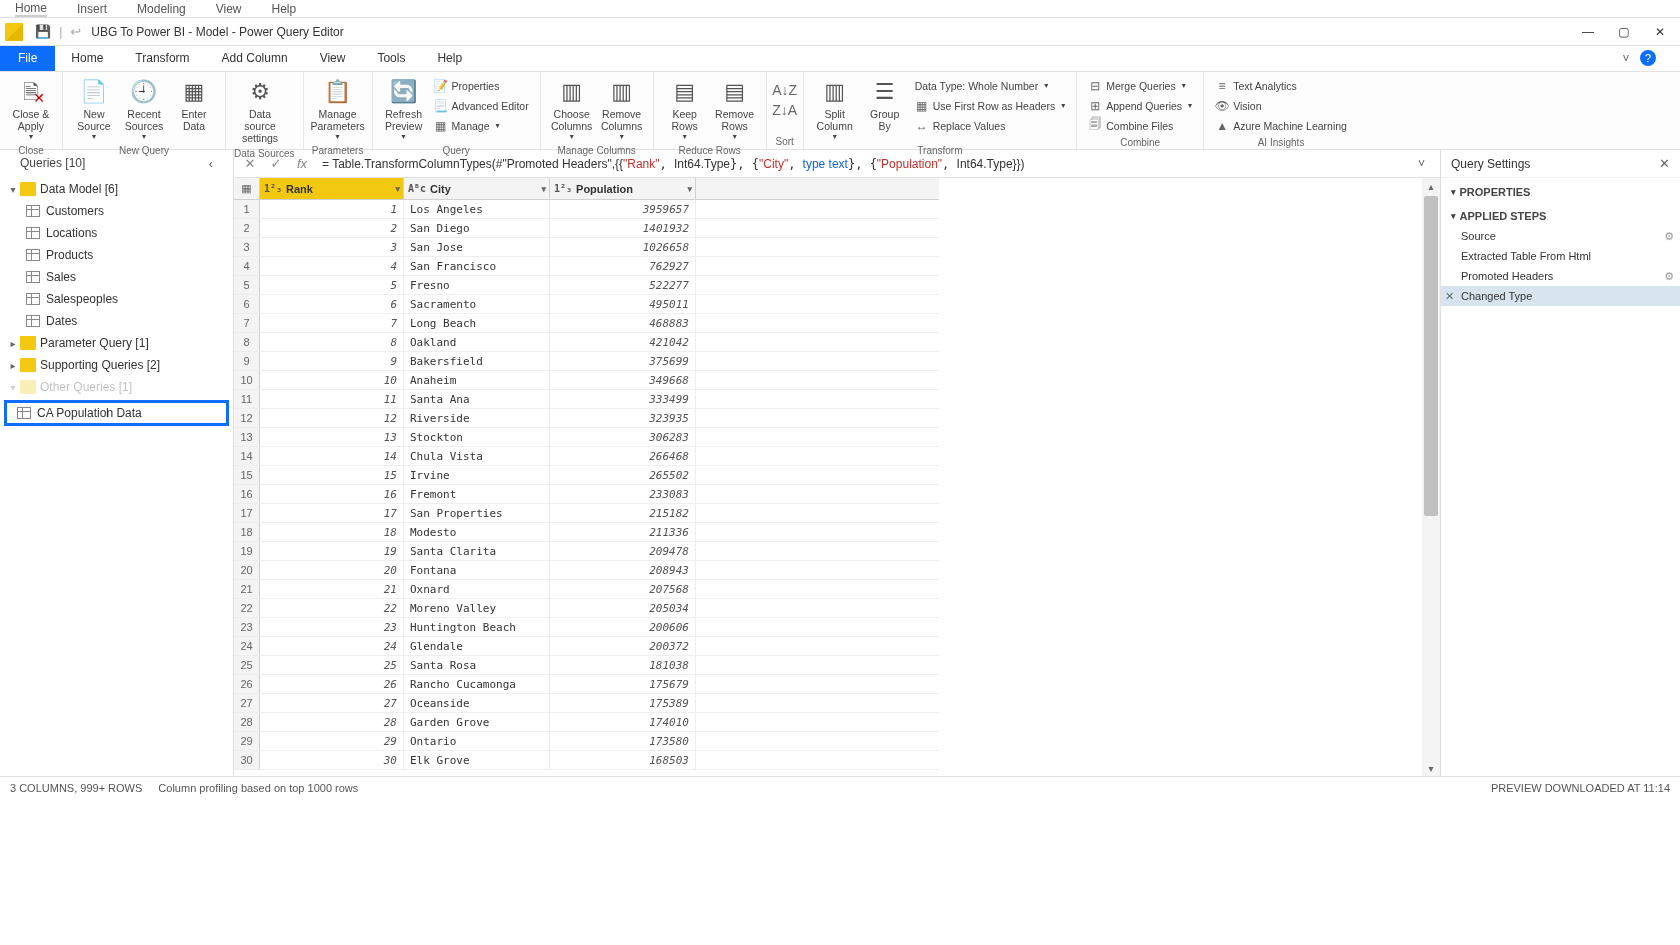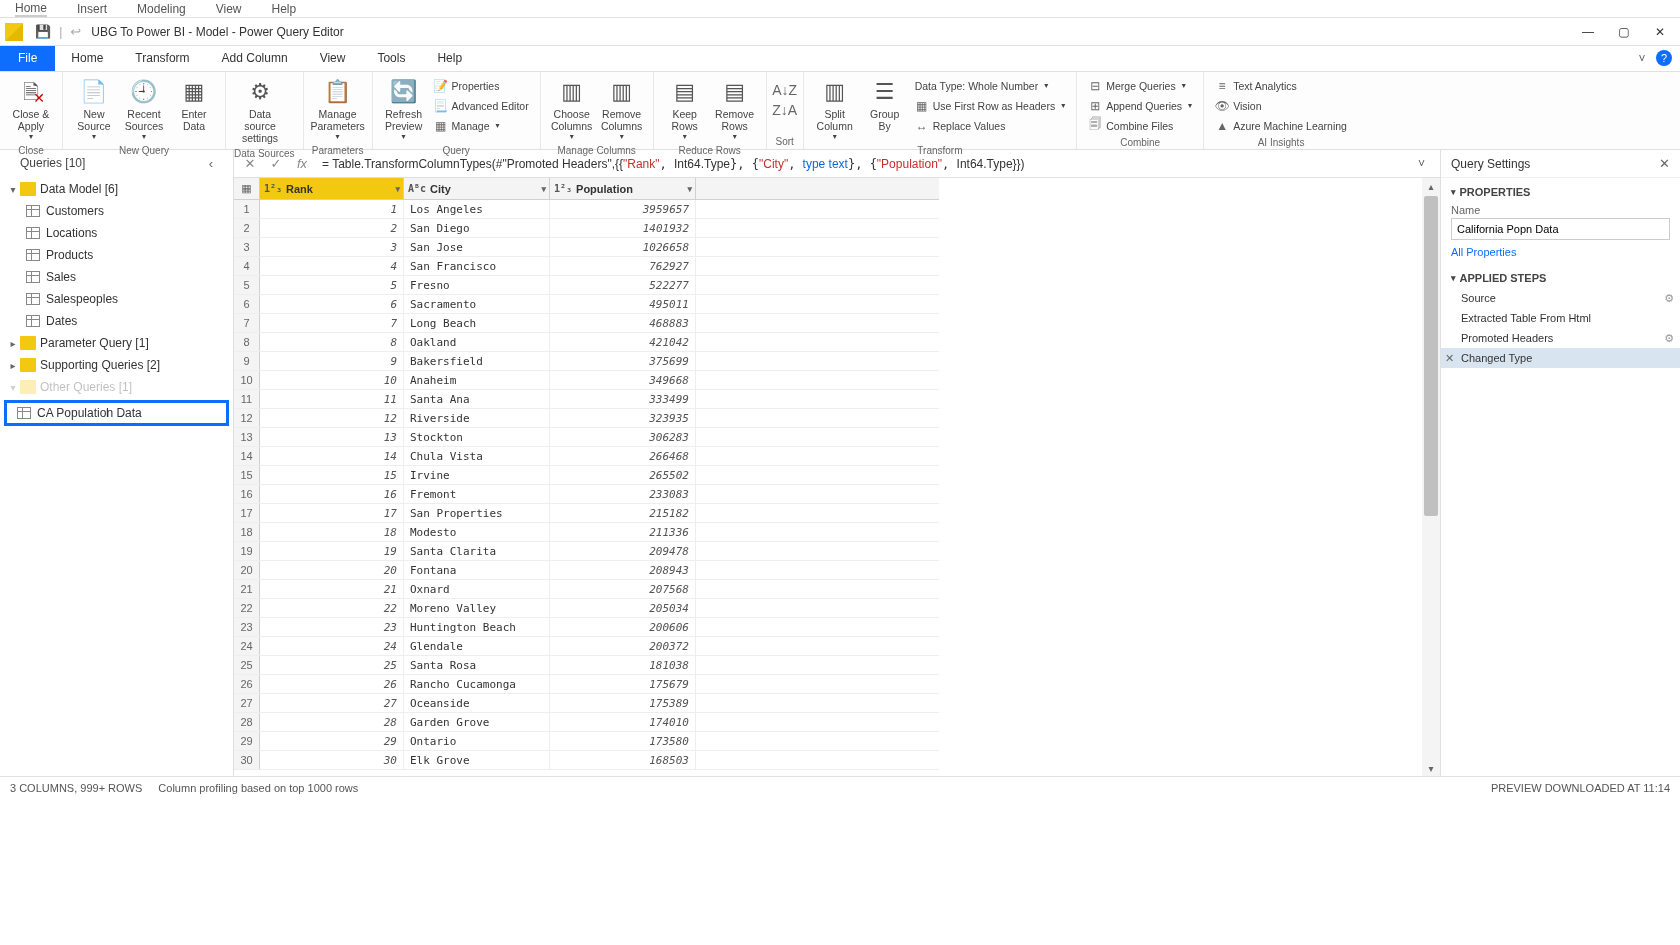--- a/index.html
+++ b/index.html
@@ -8,21 +8,21 @@
 .app-menu { height: 18px; background: #fff; display: flex; align-items: center; padding: 0 15px; border-bottom: 1px solid #e0e0e0; gap: 30px; color: #555; font-size: 12px;}
 .app-menu span.active { border-bottom: 2px solid #ccc; }
 
 .titlebar { height: 28px; background: #fff; display: flex; align-items: center; padding: 0 5px; border-bottom: 1px solid #e0e0e0; }
 .titlebar .pbi-logo { width: 18px; height: 18px; background: linear-gradient(135deg,#f2c811 50%,#e6b800 50%); margin-right: 8px; }
 .titlebar .title-sep { margin: 0 4px; color: #aaa; }
 .titlebar .save-icon { font-size: 13px; margin: 0 4px; }
 .titlebar .actions { margin-left: auto; display: flex; gap: 6px; }
 .titlebar .wbtn { width: 30px; height: 20px; display:flex; align-items:center; justify-content:center; font-size:12px; cursor:pointer;}
 
-.menubar { height: 26px; background: #fff; display: flex; align-items: stretch; padding: 0 0 0 0; border-bottom: 1px solid #e0e0e0; }
+.menubar { height: 26px; background: #fff; display: flex; align-items: stretch; padding: 0 16px 0 0; border-bottom: 1px solid #e0e0e0; }
 .menubar .mitem { padding: 5px 16px; font-size: 12px; cursor:pointer; }
 .menubar .mitem.file { background:#0d6efd; color:#fff; padding:5px 18px;}
 .menubar .mitem.active { background:#fff; }
 .menubar .flex-spacer { flex: 1; }
 .menubar .help-icon { width:16px; height:16px; border-radius:50%; background:#0d6efd; color:#fff; display:flex;align-items:center;justify-content:center; font-size:11px; margin:4px 8px 0 0;}
 .menubar .chev { width:16px; height:16px; display:flex;align-items:center;justify-content:center; margin:5px 6px 0 0; color:#666;}
 
 .ribbon { height: 78px; background: #fdfdfd; display:flex; border-bottom:1px solid #e0e0e0;}
 .rgroup { border-right:1px solid #e8e8e8; padding: 4px 8px 2px 8px; display:flex; flex-direction:column;}
 .rgroup-body { flex:1; display:flex; align-items:flex-start; gap:4px; }
@@ -638,25 +638,20 @@
 
   <div class="right-panel">
     <div class="rp-header">
       <span>Query Settings</span>
       <span class="close-x">✕</span>
     </div>
     <div class="rp-section-h">
         <span class="caret">▾</span>
         <span>PROPERTIES</span>
       </div>
-    <div class="rp-body">
-      <div class="rp-label">Name</div>
-      <input class="rp-input" value="California Popn Data" style="">
-      <div class="rp-link">All Properties</div>
-    </div>
     <div class="rp-section-h">
         <span class="caret">▾</span>
         <span>APPLIED STEPS</span>
       </div>
     <div class="steps-list">
       <div class="step-item">
           <span>Source</span>
           <span class="gear">⚙</span>
         </div>
       <div class="step-item">

